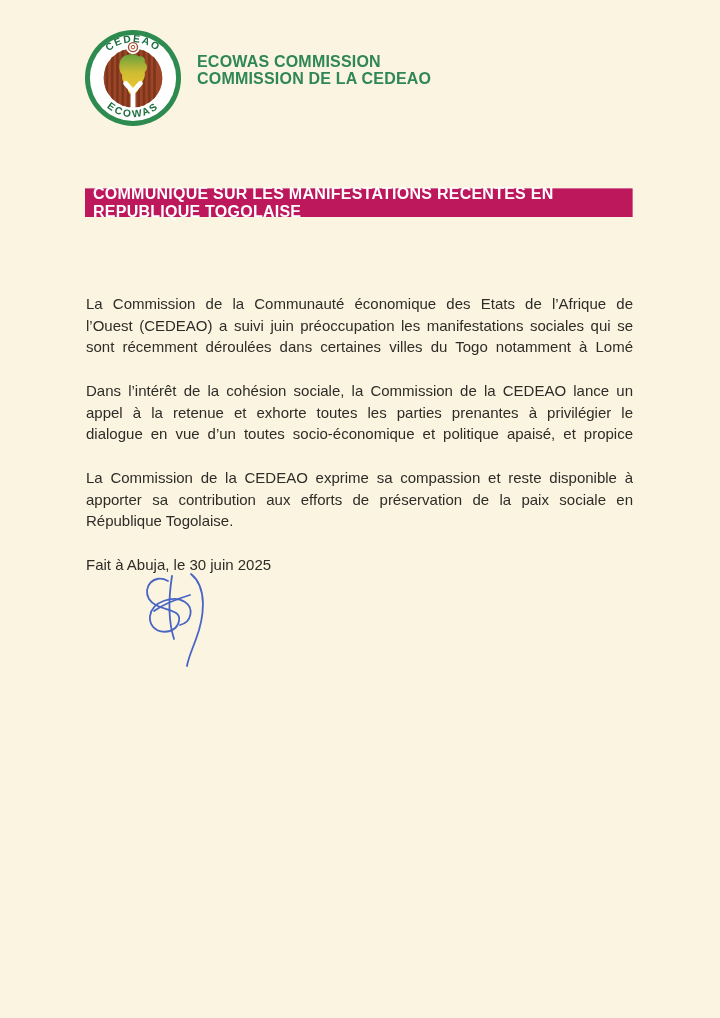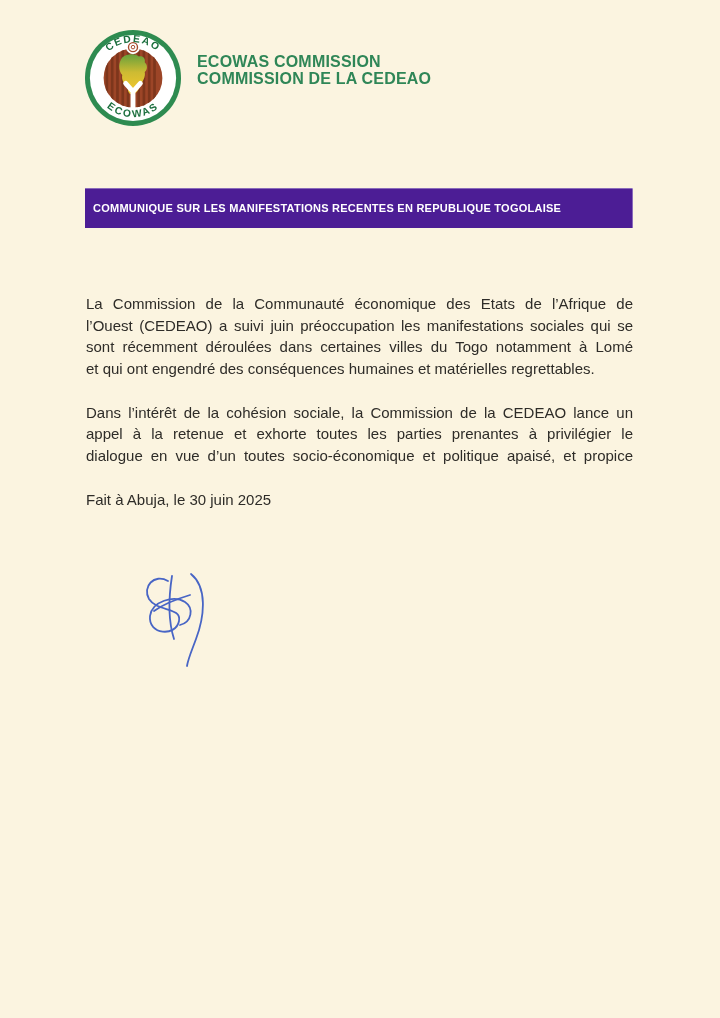--- a/index.html
+++ b/index.html
@@ -28,27 +28,27 @@
     font-weight: bold;
     font-size: 16px;
     line-height: 17.4px;
     letter-spacing: 0.2px;
   }
   .banner {
     position: absolute;
     left: 85px;
     top: 188px;
     width: 548px;
-    height: 40px;
-    background: #4c1d95;
+    height: 29px;
+    background: #be185d;
     color: #ffffff;
     display: flex;
     align-items: center;
     padding-left: 8px;
-    font-size: 11px;
+    font-size: 16px;
     font-weight: bold;
     letter-spacing: 0.25px;
     box-shadow: inset 0 1px 0 rgba(255,255,255,0.35), inset -1px 0 0 rgba(255,255,255,0.35);
   }
   .body-text {
     position: absolute;
     left: 86px;
     top: 293px;
     width: 547px;
     font-size: 15px;
@@ -133,26 +133,30 @@
 
   <div class="banner">
     <span>COMMUNIQUE SUR LES MANIFESTATIONS RECENTES EN REPUBLIQUE TOGOLAISE</span>
   </div>
 
   <div class="body-text">
     <div class="para">
       <div class="jline">La Commission de la Communauté économique des Etats de l’Afrique de</div>
       <div class="jline">l’Ouest (CEDEAO) a suivi juin préoccupation les manifestations sociales qui se</div>
       <div class="jline">sont récemment déroulées dans certaines villes du Togo notamment à Lomé</div>
-      <div class="jline last">et qui ont engendré des conséquences humaines et matérielles regrettables.</div>
     </div>
     <div class="para">
       <div class="jline">Dans l’intérêt de la cohésion sociale, la Commission de la CEDEAO lance un</div>
       <div class="jline">appel à la retenue et exhorte toutes les parties prenantes à privilégier le</div>
       <div class="jline">dialogue en vue d’un toutes socio-économique et politique apaisé, et propice</div>
+    </div>
+    <div class="para">
+      <div class="jline">La Commission de la CEDEAO exprime sa compassion et reste disponible à</div>
+      <div class="jline">apporter sa contribution aux efforts de préservation de la paix sociale en</div>
+      <div class="jline last">République Togolaise.</div>
     </div>
     <div class="dateline">Fait à Abuja, le 30 juin 2025</div>
   </div>
 
   <svg class="signature" viewBox="0 0 92 100" aria-hidden="true">
     <g fill="none" stroke="#3f5ec4" stroke-width="1.8" stroke-linecap="round" opacity="0.95">
       <path d="M40,14 C26,6 14,20 21,32 C29,45 54,40 51,54 C48,70 20,68 22,49 C24,34 46,28 57,35 C66,41 64,55 52,58"></path>
       <path d="M44,9 C41,28 39,50 46,72"></path>
       <path d="M26,44 C37,36 52,31 62,28"></path>
       <path d="M63,7 C79,20 77,48 68,72 C64,83 60,92 59,99"></path>

